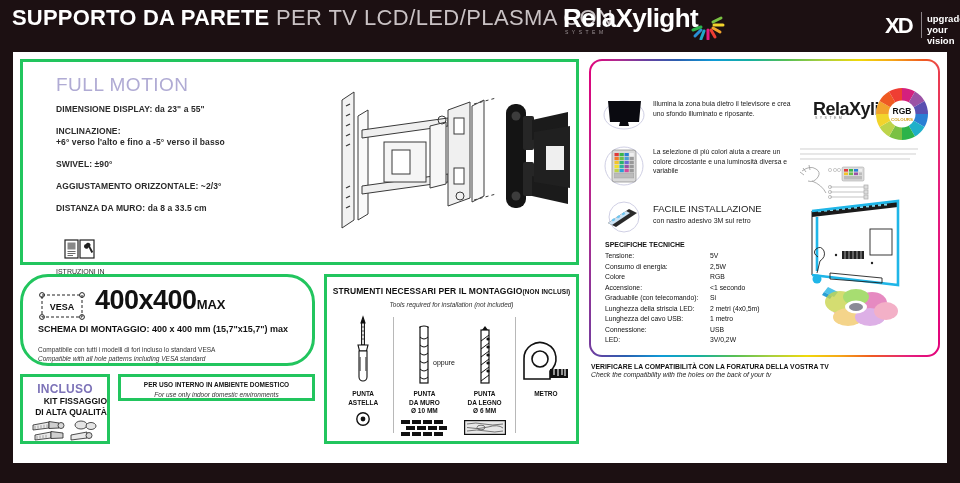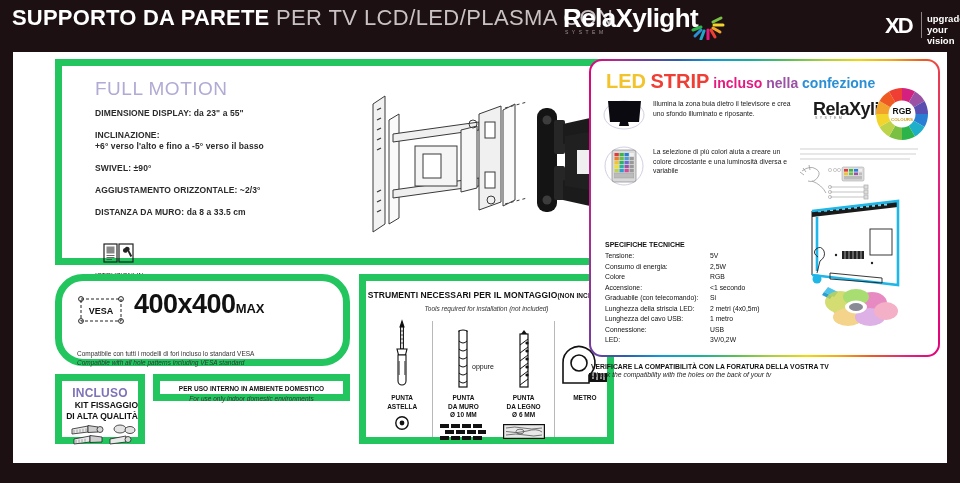--- a/index.html
+++ b/index.html
@@ -68,21 +68,21 @@
   }
 
   
   .canvas {
     position: absolute; left: 13px; top: 52px;
     width: 934px; height: 411px;
     background: #ffffff;
   }
 
   
-  .box { position: absolute; border: 7px solid #22c55e; background: #fff; margin-left: 35px; }
+  .box { position: absolute; border: 3px solid #22c55e; background: #fff; }
 
   .fullmotion-box { left: 7px; top: 7px; width: 559px; height: 206px; }
   .fm-title {
     position: absolute; left: 33px; top: 12px;
     font-size: 19px; font-weight: 300; color: #b0abd4; letter-spacing: 0.5px;
   }
   .fm-specs {
     position: absolute; left: 33px; top: 42px; width: 270px;
   }
   .fm-line {
@@ -348,20 +348,21 @@
       <circle cx="4" cy="4" r="2.4" fill="none" stroke="#222"></circle>
       <circle cx="44" cy="4" r="2.4" fill="none" stroke="#222"></circle>
       <circle cx="4" cy="26" r="2.4" fill="none" stroke="#222"></circle>
       <circle cx="44" cy="26" r="2.4" fill="none" stroke="#222"></circle>
       <rect x="10" y="9" width="28" height="12" fill="#fff"></rect>
       <text x="24" y="18.5" font-family="Liberation Sans, sans-serif" font-size="9" font-weight="bold" fill="#111" text-anchor="middle">VESA</text>
     </svg>
     <div class="vesa-num">
       <span>400x400</span><span class="mx">MAX</span>
     </div>
+    <div class="vesa-scheme">SCHEMA DI MONTAGGIO: 400 x 400 mm (15,7"x15,7") max</div>
     <div class="vesa-compat">
       <div>Compatibile con tutti i modelli di fori incluso lo standard VESA</div>
       <i>Compatible with all hole patterns including VESA standard</i>
     </div>
   </div>
 
   <div class="box incluso-box">
     <div class="incluso-t">INCLUSO</div>
     <div class="incluso-s">
       <div>KIT FISSAGGIO</div>
@@ -508,24 +509,20 @@
         </div>
         <div class="tool-lbl">METRO</div>
       </div>
 
     </div>
   </div>
 
   <div class="led-panel">
     <div class="led-inner">
 
-      <div class="led-h">
-        <span class="w1">LED</span>
-        <span class="w2">STRIP</span><span class="w3">incluso</span><span class="w4"> nella</span><span class="w5"> confezione</span>
-      </div>
 
       <div class="bullet" style="left:12px; top:36px; width:190px;">
         <div class="bullet-ico">
           <svg width="42" height="34" viewBox="0 0 42 34">
             <ellipse cx="21" cy="18" rx="20" ry="14" fill="none" stroke="#cfcfe4" stroke-width="1"></ellipse>
             <path d="M5 4 L38 4 L36 25 L7 25 Z" fill="#0a0a10"></path>
             <path d="M17 25 L25 25 L26 29 L16 29 Z" fill="#0a0a10"></path>
           </svg>
         </div>
         <div class="bullet-tx">Illumina la zona buia dietro il televisore e crea uno sfondo illuminato e riposante.</div>
@@ -557,20 +554,38 @@
               <rect x="16.5" y="24" width="4.3" height="3.2" fill="#2a9fd4"></rect>
               <rect x="21.5" y="24" width="4.3" height="3.2" fill="#d44a9b"></rect>
               <rect x="26.5" y="24" width="4.3" height="3.2" fill="#999"></rect>
               <rect x="11.5" y="28" width="19.3" height="5" fill="#bbb" stroke="#999" stroke-width="0.4"></rect>
             </g>
           </svg>
         </div>
         <div class="bullet-tx">La selezione di più colori aiuta a creare un colore circostante e una luminosità diversa e variabile</div>
       </div>
 
+      <div class="bullet" style="left:12px; top:140px; width:210px;">
+        <div class="bullet-ico">
+          <svg width="42" height="32" viewBox="0 0 42 32">
+            <circle cx="21" cy="16" r="15" fill="none" stroke="#cfcfe4" stroke-width="1"></circle>
+            <path d="M5 22 L26 8 L34 12 L13 26 Z" fill="#2a2a2a"></path>
+            <path d="M5 22 L23 10 L27 12 L9 24 Z" fill="#cfe4f5"></path>
+            <g fill="#6ec6f0">
+              <rect x="9" y="18" width="3" height="2.2" transform="rotate(-33 10 19)"></rect>
+              <rect x="14" y="15" width="3" height="2.2" transform="rotate(-33 15 16)"></rect>
+              <rect x="19" y="12" width="3" height="2.2" transform="rotate(-33 20 13)"></rect>
+            </g>
+          </svg>
+        </div>
+        <div class="bullet-tx big">
+          <div>FACILE INSTALLAZIONE</div>
+          <div class="b2">con nastro adesivo 3M sul retro</div>
+        </div>
+      </div>
 
       <div class="relaxy-r">
         <span class="rw">RelaXylight</span>
         <span class="rs">SYSTEM</span>
         <svg style="position:absolute;left:88px;top:8px" width="26" height="20" viewBox="0 0 26 20">
           <g stroke-width="2.2" stroke-linecap="round">
             <line x1="3" y1="17" x2="8" y2="12" stroke="#2a8fd4"></line>
             <line x1="8" y1="19" x2="10" y2="13" stroke="#1fa8c9"></line>
             <line x1="13" y1="19" x2="13" y2="12" stroke="#e5197f"></line>
             <line x1="18" y1="17" x2="15" y2="12" stroke="#ef3e33"></line>

